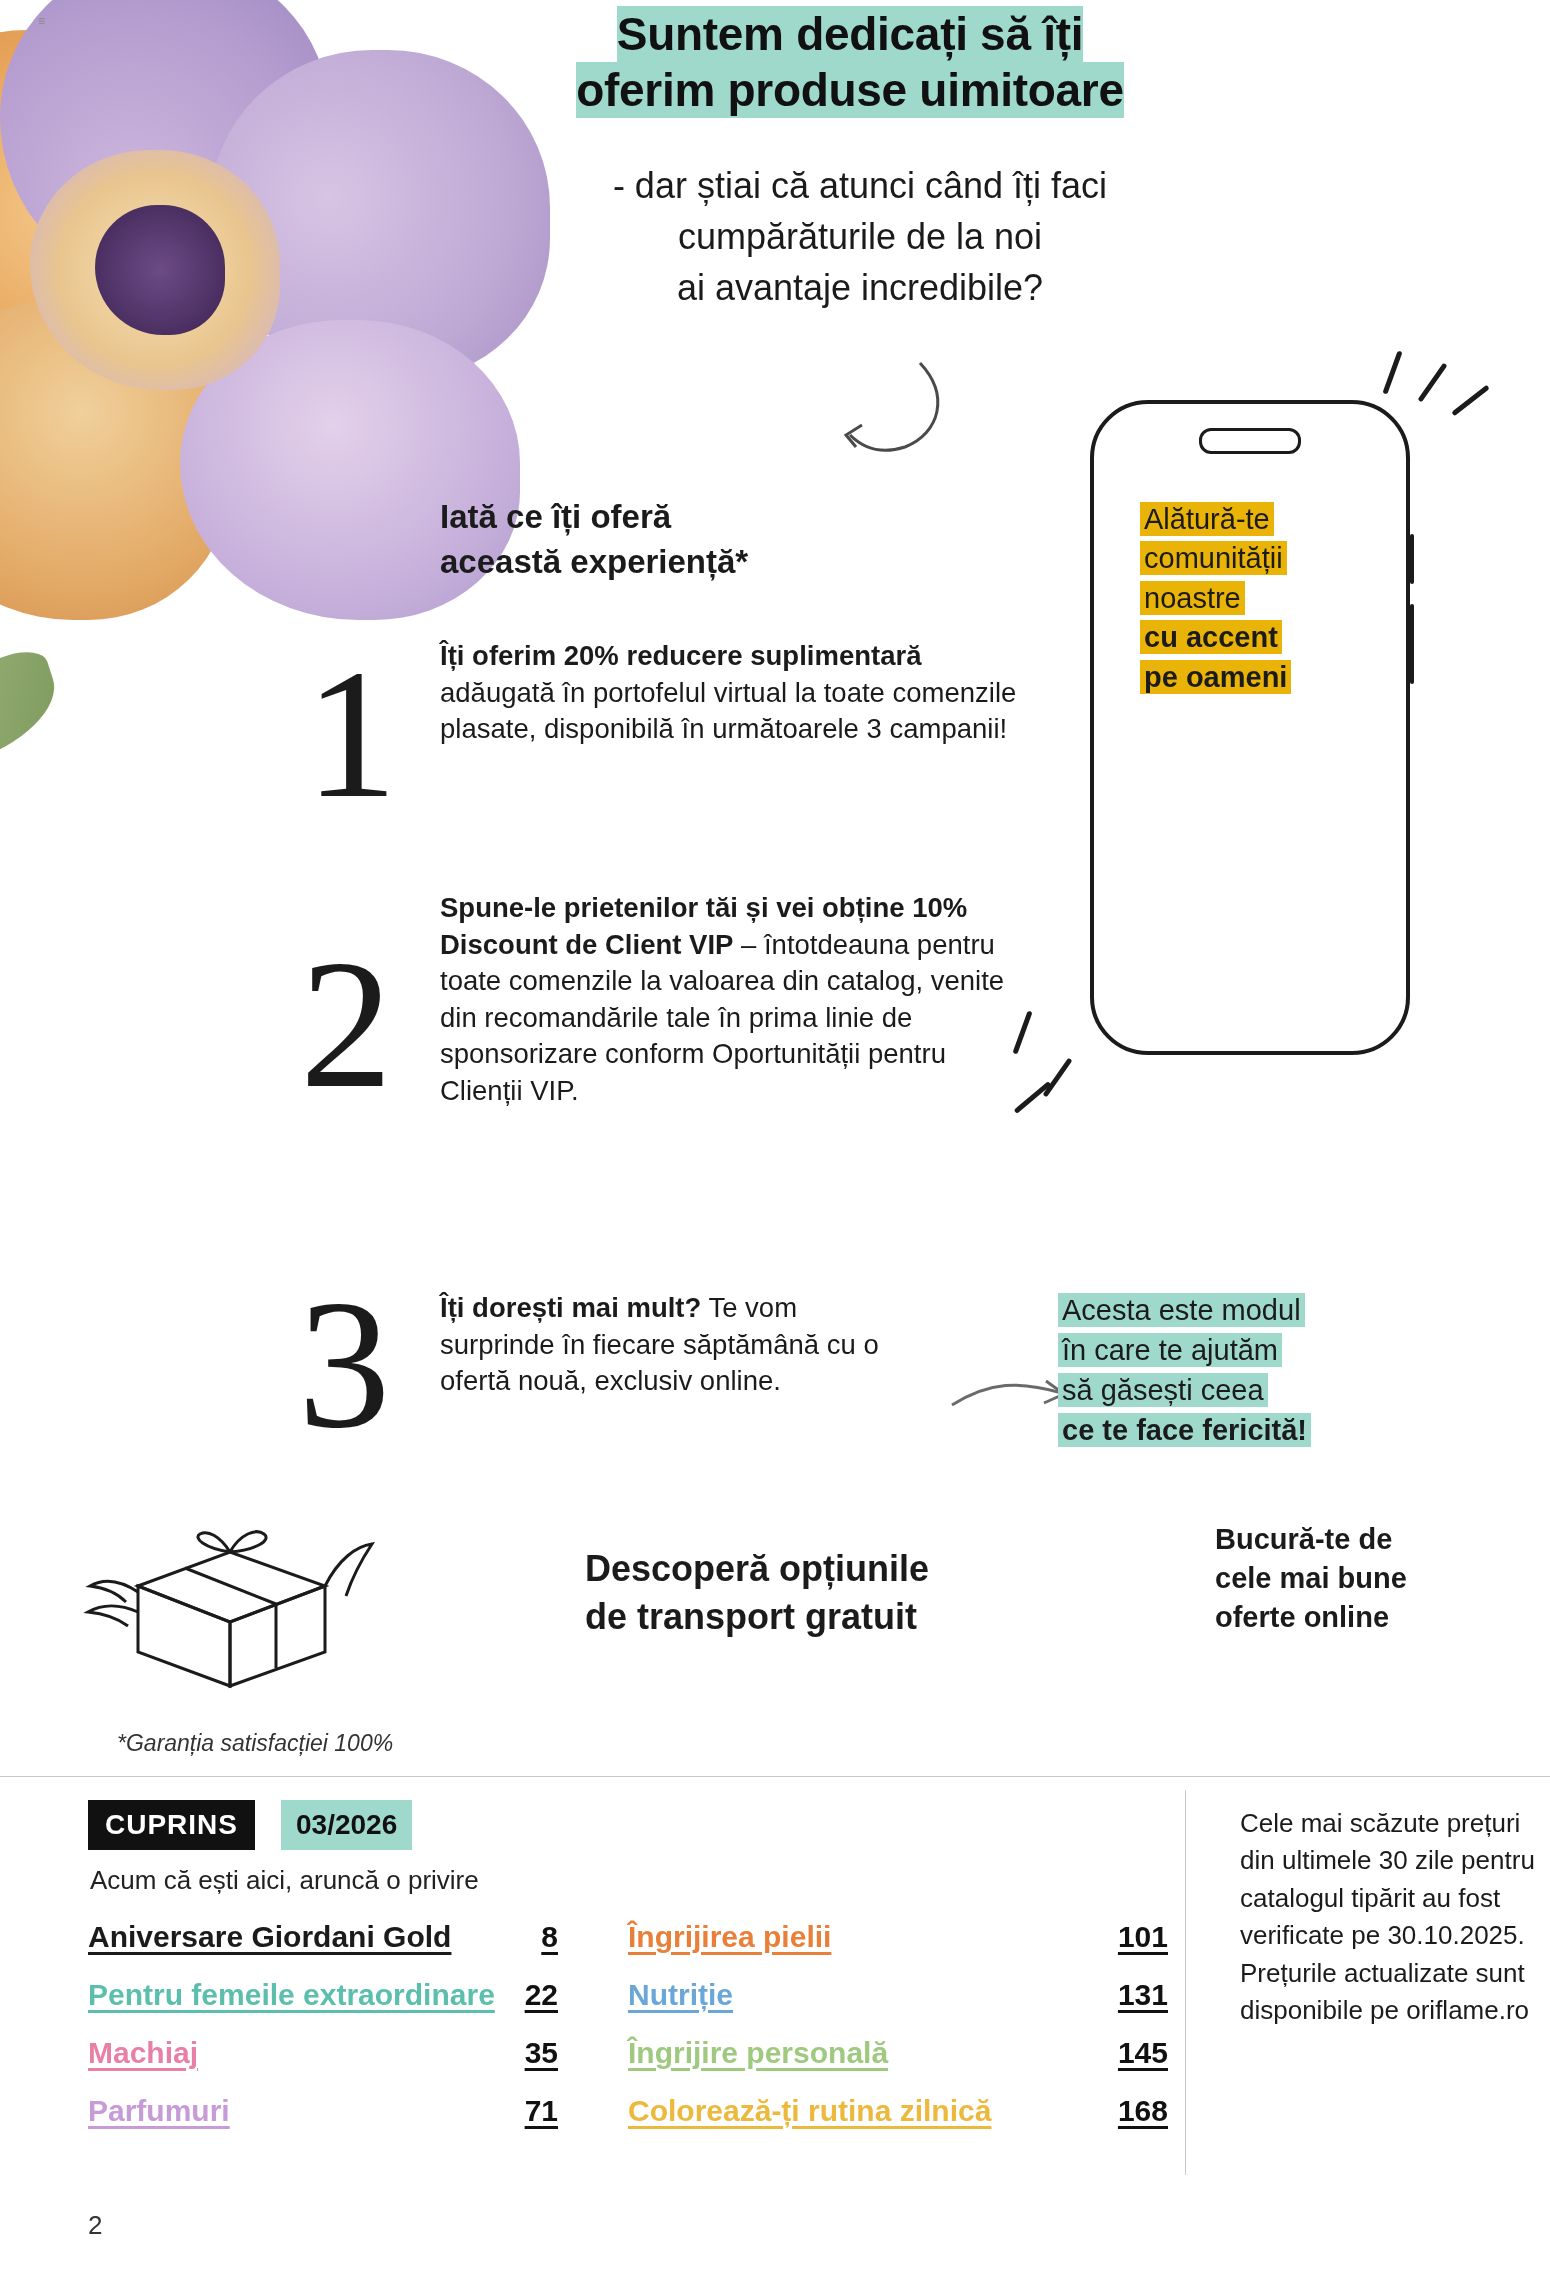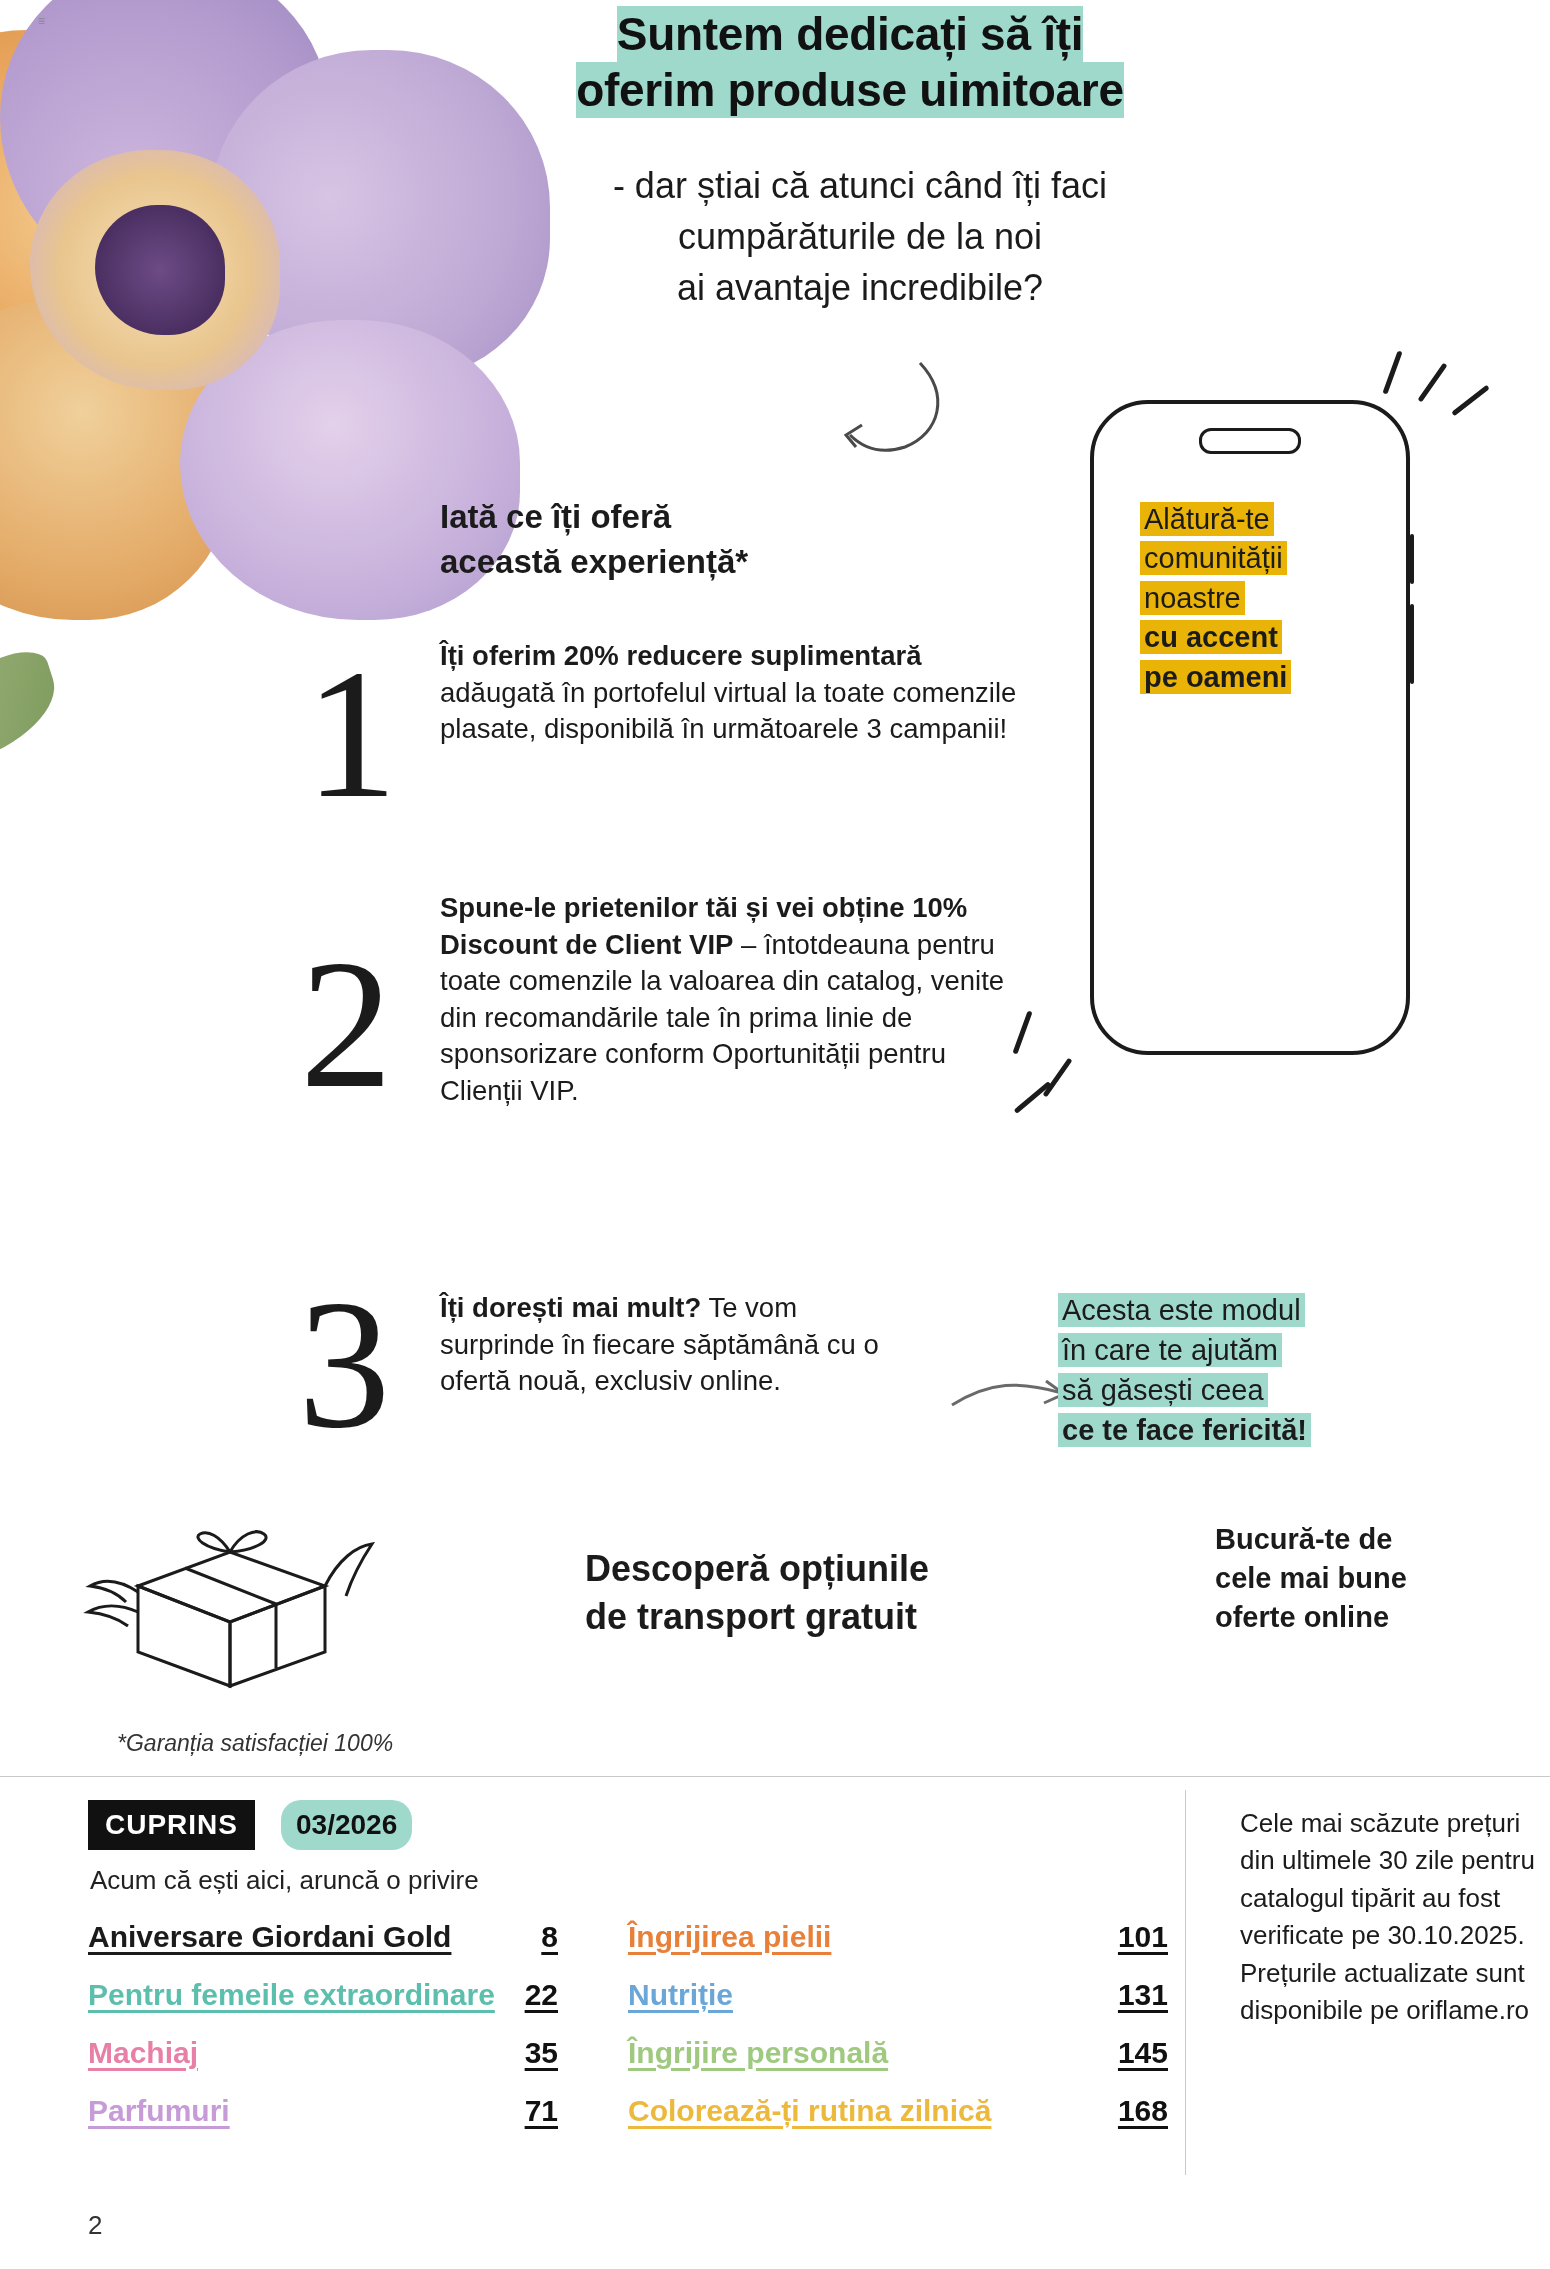--- a/index.html
+++ b/index.html
@@ -129,21 +129,20 @@
   
   .cuprins-tag{
     position:absolute; left:88px; top:1800px;
     background:#111; color:#fff; font-weight:bold; font-size:28px;
     padding:9px 17px; letter-spacing:1px;
   }
   .cuprins-date{
     position:absolute; left:281px; top:1800px;
     background:#9fd9cc; color:#111; font-weight:bold; font-size:28px;
     padding:9px 15px;
-    border-radius:20px;
   }
   .cuprins-sub{
     position:absolute; left:90px; top:1865px; font-size:26px; color:#222;
   }
 
   .toc{ position:absolute; left:88px; top:1920px; width:1080px; }
   .toc-row{ display:flex; margin-bottom:24px; }
   .toc-col{ width:540px; display:flex; align-items:baseline; }
   .toc-label{
     font-size:30px; font-weight:bold; text-decoration:underline;

